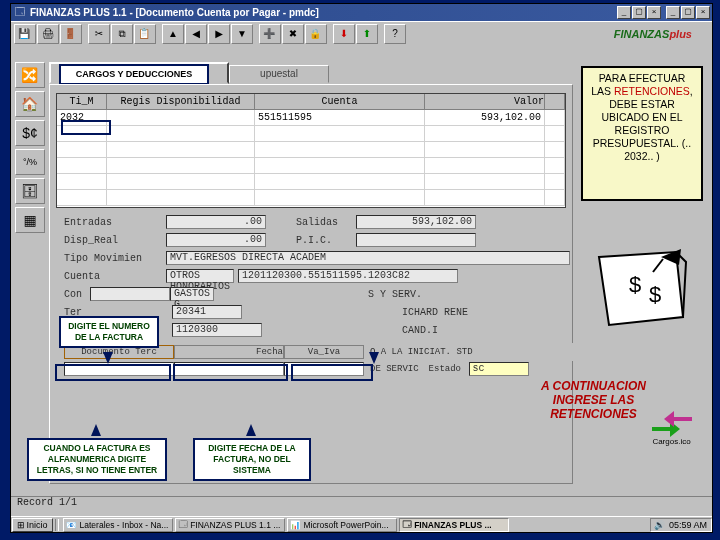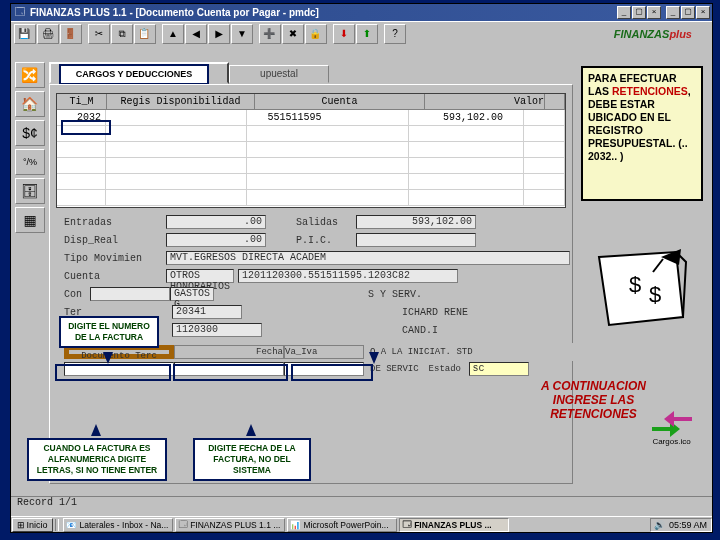--- a/index.html
+++ b/index.html
@@ -25,37 +25,37 @@
   .tabstrip .tab1 { position: absolute; left: 0; top: 0; width: 180px; height: 22px; background: #c0c0c0; border: 2px solid; border-color: #fff #404040 #c0c0c0 #fff; }
   .tabstrip .tab2 { position: absolute; left: 180px; top: 3px; width: 100px; height: 18px; border: 1px solid; border-color: #fff #808080 transparent #fff; font-size: 10px; text-align: center; line-height: 16px; color: #404040; }
   .callout { background: #fff; border: 2px solid #00145a; text-align: center; font-size: 9.5px; font-weight: bold; font-family: Arial, sans-serif; color: #004000; padding: 3px 4px; position: absolute; line-height: 11px; }
   .co-cargos { left: 48px; top: 2px; width: 150px; background:#fff; color:#000; font-weight:bold; font-size:9px; }
   .panel { position: absolute; left: 38px; top: 22px; width: 524px; height: 400px; background: #c0c0c0; border: 1px solid; border-color: #fff #808080 #808080 #fff; }
   .grid { position: absolute; left: 6px; top: 8px; width: 510px; height: 115px; border: 1px solid #404040; background: #fff; font-family: "Courier New", monospace; }
   .grid-head { display: flex; height: 16px; background: #c0c0c0; border-bottom: 1px solid #808080; color: #000; font-size: 10px; }
   .gh { border-right: 1px solid #808080; text-align: center; line-height: 16px; overflow: hidden; }
   .grid-body { height: 98px; overflow: hidden; }
   .grid-row { display: flex; height: 16px; border-bottom: 1px solid #d0d0d0; }
-  .gc { border-right: 1px solid #d0d0d0; padding: 0 20px; line-height: 15px; overflow: hidden; white-space: nowrap; }
+  .gc { border-right: 1px solid #d0d0d0; padding: 0 3px; line-height: 15px; overflow: hidden; white-space: nowrap; }
   .w1{width:50px}.w2{width:148px}.w3{width:170px}.w4{width:120px;text-align:right}.w5{width:20px}
   .boxed { position: absolute; border: 2px solid #00145a; background: transparent; }
   .box1 { left: 4px; top: 26px; width: 50px; height: 15px; }
   .fields { position: absolute; left: 6px; top: 128px; width: 518px; font-family: "Courier New", monospace; font-size: 10px; color: #303030; }
   .frow { display: flex; align-items: center; height: 18px; }
   .flabel { width: 110px; padding-left: 8px; }
   .fval { background: #e8e8e8; border: 1px inset #808080; height: 14px; padding: 0 3px; min-width: 60px; text-align: right; }
   .fval.l { text-align: left; }
   .ftext { flex:1; background: #e8e8e8; border: 1px inset #808080; height: 14px; padding: 0 3px; text-align: left; margin-right:4px; }
   .co-digite { left: 48px; top: 254px; width: 100px; font-size: 8.5px; }
   .co-valor { left: 300px; top: 254px; width: 126px; font-size: 8.5px; }
   .co-cuando { left: 16px; top: 376px; width: 140px; font-size: 8.5px; }
   .co-fecha { left: 182px; top: 376px; width: 118px; font-size: 8.5px; }
   .arrow-down { position: absolute; width: 0; height: 0; border-left: 5px solid transparent; border-right: 5px solid transparent; border-top: 12px solid #00145a; }
   .arrow-up { position: absolute; width: 0; height: 0; border-left: 5px solid transparent; border-right: 5px solid transparent; border-bottom: 12px solid #00145a; }
-  .note { position: absolute; left: 570px; top: 62px; width: 122px; height: 135px; background: #f8f8c8; border: 2px solid #000; padding: 4px 5px; font-family: Arial, sans-serif; font-size: 10.5px; font-weight: bold; line-height: 13px; color: #000; }
+  .note { position: absolute; left: 570px; top: 62px; width: 122px; height: 135px; background: #f8f8c8; border: 2px solid #000; padding: 4px 5px; font-family: Arial, sans-serif; font-size: 10.5px; font-weight: normal; line-height: 13px; color: #000; text-align: center; }
   .note .red { color: #c00000; }
   .dollar-ico { position: absolute; left: 580px; top: 243px; width: 100px; height: 85px; }
   .contin { position: absolute; left: 510px; top: 375px; width: 145px; font-family: Arial, sans-serif; font-style: italic; font-weight: bold; color: #b00000; text-align: center; font-size: 12px; line-height: 14px; }
   .cargos-ico { position: absolute; left: 633px; top: 407px; width: 55px; height: 40px; display:flex; flex-direction:column; align-items:center; }
   .statusbar { position: absolute; left: 0; bottom: 16px; right: 0; height: 20px; background: #c0c0c0; border-top: 1px solid #808080; font-size: 10px; font-family: "Courier New", monospace; color: #202020; padding-left: 6px; line-height: 10px; padding-top:1px;}
   .taskbar { position: absolute; left: 0; bottom: 0; right: 0; height: 16px; background: #c0c0c0; border-top: 1px solid #fff; display: flex; align-items: center; font-size: 9px; }
   .start { height: 14px; padding: 0 4px; background: #c0c0c0; border: 1px solid; border-color: #fff #404040 #404040 #fff; display: flex; align-items: center; gap: 2px; margin-left: 1px; }
   .task { height: 14px; background: #c0c0c0; border: 1px solid; border-color: #fff #808080 #808080 #fff; margin-left: 2px; padding: 0 3px; display: flex; align-items: center; white-space: nowrap; overflow: hidden; width: 110px; font-size: 8.5px; }
   .task.active { border-color: #808080 #fff #fff #808080; background: #d4d0c8; font-weight: bold; }
   .tray { margin-left: auto; height: 14px; border: 1px solid; border-color: #808080 #fff #fff #808080; padding: 0 4px; display: flex; align-items: center; gap: 3px; font-size: 9px; }
@@ -219,23 +219,23 @@
         </div>
         <div class="frow">
           <div class="flabel" style="width:34px">Des</div>
           <div style="width:82px"></div>
           <div class="fval l" style="width:90px">1120300</div>
           <div style="width:140px"></div>
           <div>CAND.I</div>
         </div>
         <div class="frow" style="margin-top:4px;background:#c0c0c0">
           <div style="width:8px"></div>
-          <div style="width:110px;border:5px solid #a16207;height:14px;text-align:center;font-size:9px;line-height:13px">Documento Terc</div>
+          <div style="width:110px;border:1px solid #a16207;height:14px;text-align:center;font-size:9px;line-height:13px">Documento Terc</div>
           <div style="width:110px;border:1px solid #808080;height:14px;text-align:right;font-size:9px;line-height:13px">Fecha</div>
-          <div style="width:80px;border:1px solid #808080;height:14px;font-size:9px;line-height:13px">Va_Iva</div>
+          <div style="width:80px;border:1px solid #808080;height:14px;text-align:center;font-size:9px;line-height:13px">Va_Iva</div>
           <div style="flex:1;font-size:9px;padding-left:6px">O A LA INICIAT. STD</div>
         </div>
         <div class="frow" style="height:16px">
           <div style="width:8px"></div>
           <div class="fval l" style="width:110px;background:#fff"></div>
           <div class="fval l" style="width:110px;background:#fff"></div>
           <div class="fval l" style="width:80px;background:#fff"></div>
           <div style="width:6px"></div>
           <div style="font-size:9px">DE SERVIC</div>
           <div style="width:10px"></div>

